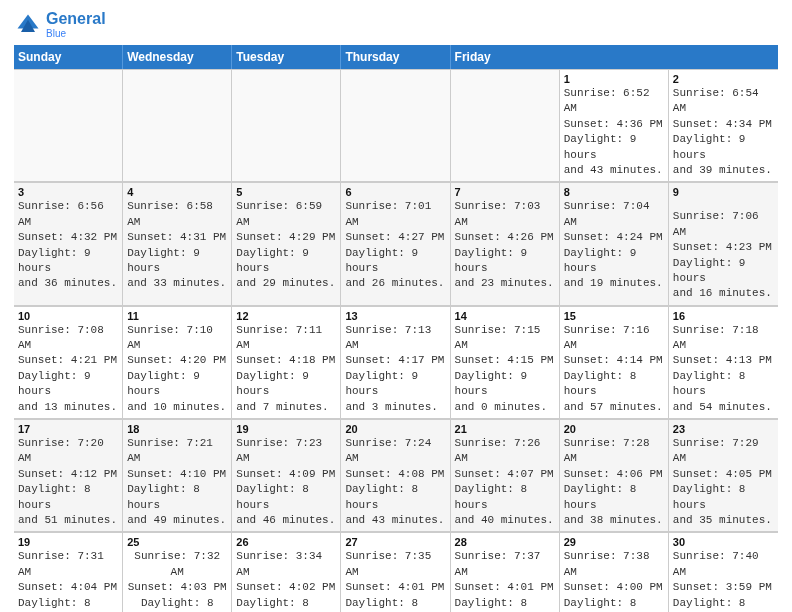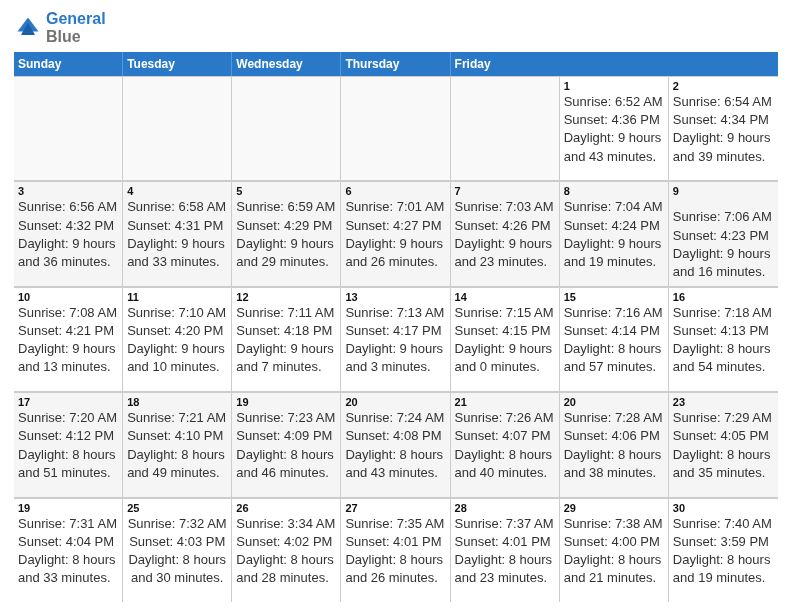--- a/index.html
+++ b/index.html
@@ -88,51 +88,52 @@
     .cal-cell.empty { background: #f9f9f9; }
     .cal-cell.alt { background: #f5f5f5; }
     .day-num {
       font-size: 11px;
       font-weight: bold;
       color: #111;
       display: block;
       margin-bottom: 1px;
     }
     .cell-info {
-      font-size: 13px;
+      font-size: 11px;
       color: #333;
       line-height: 1.4;
+      font-family: Liberation Mono, monospace;
     }
   </style>
 </head>
 <body>
 
 <div class="page">
   <div class="header">
     <div class="logo">
       <svg class="logo-icon" viewBox="0 0 32 32">
         <polygon points="16,4 28,20 4,20" fill="#2979c8"></polygon>
         <polygon points="16,10 24,24 8,24" fill="#1a5fa8"></polygon>
       </svg>
       <div>
         <div style="font-size:16px;font-weight:bold;color:#2979c8;">General</div>
-        <div style="font-size:16px;font-weight:bold;color:#737373;">Blue</div>
+        <div style="font-size:10px;font-weight:normal;color:#3b82f6;">Blue</div>
       </div>
     </div>
     <div class="title-block">
       <div class="month-title"></div>
       <div class="location"></div>
     </div>
   </div>
 
   <div class="calendar">
     <div class="cal-header">
     <div class="cal-header-cell">Sunday</div>
+        <div class="cal-header-cell">Wednesday</div>
         <div class="cal-header-cell">Tuesday</div>
-        <div class="cal-header-cell">Wednesday</div>
         <div class="cal-header-cell">Thursday</div>
         <div class="cal-header-cell">Friday</div>
       </div>
     <div class="cal-body">
     <div class="cal-row" style="border-top: 1px solid rgb(204, 204, 204);">
           <div class="cal-cell empty"></div>
           <div class="cal-cell empty"></div>
           <div class="cal-cell empty"></div>
           <div class="cal-cell empty"></div>
           <div class="cal-cell empty"></div>

